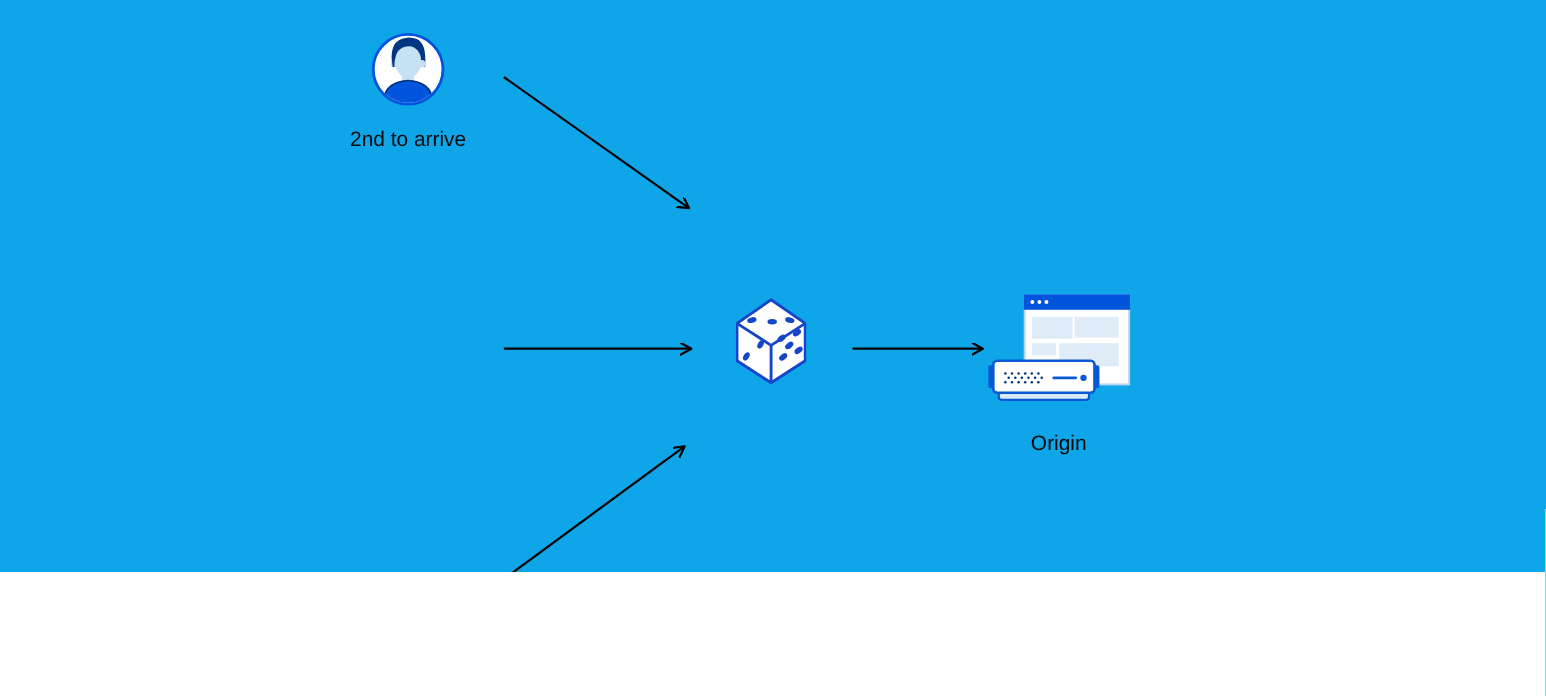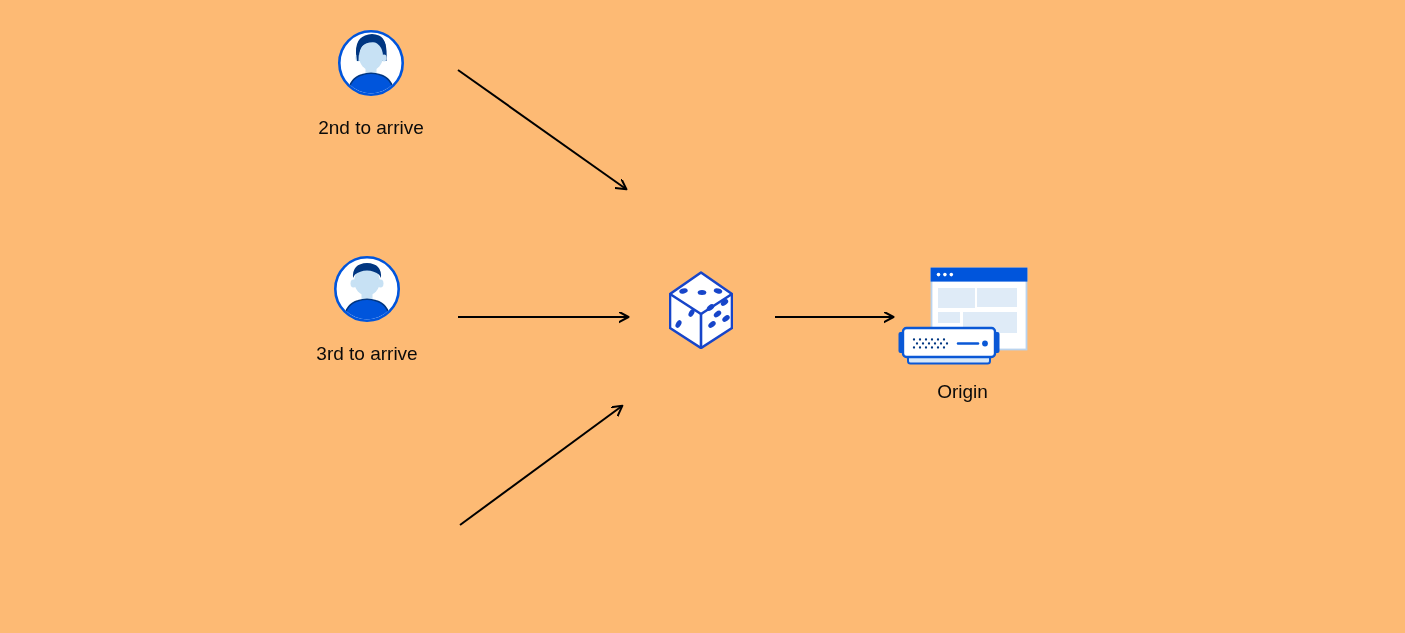--- a/index.html
+++ b/index.html
@@ -1,21 +1,21 @@
 <!DOCTYPE html>
 <html><head>
 <meta charset="utf-8">
 <style>
   * { margin: 0; padding: 0; box-sizing: border-box; }
   html, body { background: #ffffff; }
   .canvas {
     position: relative;
     width: 1405px;
-    height: 633px;
-    background: #fdba74;
+    height: 520px;
+    background: #0ea5e9;
     overflow: hidden;
     font-family: "Liberation Sans", sans-serif;
   }
   .arrows {
     position: absolute;
     left: 0; top: 0;
     width: 1405px; height: 633px;
     pointer-events: none;
   }
   .node {
@@ -66,40 +66,20 @@
           <ellipse cx="34" cy="27" rx="12" ry="14.5" fill="#c7e1f4"></ellipse>
           <path d="M20,32 Q17,13 28,8 Q35,4.5 42,8 Q50,12 48.5,20 Q47,14.5 40,13.5 Q30,12 25,17 Q21.5,21 21.5,32 Z" fill="#003681"></path>
           <rect x="28.5" y="35" width="11" height="11" fill="#c7e1f4"></rect>
           <path d="M11,64 Q13,49 25,45.8 Q29.5,44.3 34,44.3 Q38.5,44.3 43,45.8 Q55,49 57,64 L57,72 L11,72 Z" fill="#0055dc" stroke="#003681" stroke-width="1.6" stroke-linejoin="round"></path>
         </g>
       </svg>
     </span>
     <div class="label">2nd to arrive</div>
   </div>
 
-  <div class="node" style="left:302px; top:255px; width:130px;">
-    <span class="icon">
-      <svg width="68" height="68" viewBox="0 0 68 68">
-        <clipPath id="clipB">
-            <circle cx="34" cy="34" r="30.4"></circle>
-          </clipPath>
-        <circle cx="34" cy="34" r="31.7" fill="#ffffff" stroke="#0055dc" stroke-width="2.6"></circle>
-        <g clip-path="url(#clipB)">
-          <path d="M20,23 Q19,8.5 34,8 Q49,8.5 48,23 Q44,13.5 34,13.5 Q24,13.5 20,23 Z" fill="#003681"></path>
-          <ellipse cx="20.5" cy="28.5" rx="3" ry="3.9" fill="#c7e1f4"></ellipse>
-          <ellipse cx="47.5" cy="28.5" rx="3" ry="3.9" fill="#c7e1f4"></ellipse>
-          <ellipse cx="34" cy="26.5" rx="12.8" ry="14" fill="#c7e1f4"></ellipse>
-          <path d="M21.5,20 Q22,11.5 34,11.2 Q46,11.5 46.5,20 Q41,15.5 34,15.5 Q27,15.5 21.5,20 Z" fill="#003681"></path>
-          <rect x="28.5" y="35" width="11" height="11" fill="#c7e1f4"></rect>
-          <path d="M11,64 Q13,49 25,45.8 Q29.5,44.3 34,44.3 Q38.5,44.3 43,45.8 Q55,49 57,64 L57,72 L11,72 Z" fill="#0055dc" stroke="#003681" stroke-width="1.6" stroke-linejoin="round"></path>
-        </g>
-      </svg>
-    </span>
-    <div class="label">3rd to arrive</div>
-  </div>
 
 
   <div class="node" style="left:669px; top:271px;">
     <span class="icon">
       <svg width="64" height="78" viewBox="0 0 64 78">
         <g stroke="#1745c9" stroke-width="2.6" stroke-linejoin="round" fill="#ffffff">
           <path d="M32,1.5 L63,23 L63,57 L32,77 L1,57 L1,23 Z"></path>
           <path d="M1,23 L32,43 L63,23" fill="none"></path>
           <path d="M32,43 L32,77" fill="none"></path>
         </g>
@@ -112,21 +92,21 @@
           <ellipse cx="41.5" cy="36.5" rx="4.2" ry="2.6" transform="rotate(-38 41.5 36.5)"></ellipse>
           <ellipse cx="55.5" cy="31.5" rx="4.2" ry="2.6" transform="rotate(-38 55.5 31.5)"></ellipse>
           <ellipse cx="48.5" cy="43" rx="4.2" ry="2.6" transform="rotate(-38 48.5 43)"></ellipse>
           <ellipse cx="43" cy="53.5" rx="4.2" ry="2.6" transform="rotate(-38 43 53.5)"></ellipse>
           <ellipse cx="57" cy="47.5" rx="4.2" ry="2.6" transform="rotate(-38 57 47.5)"></ellipse>
         </g>
       </svg>
     </span>
   </div>
 
-  <div class="node origin-node" style="left:895px; top:262px; width:135px;">
+  <div class="node origin-node" style="left:895px; top:262px; width:135px;gap:12px;">
     <span class="icon">
       <svg width="135" height="104" viewBox="0 0 135 104">
 
         <rect x="36.5" y="6.5" width="95" height="81" fill="#ffffff" stroke="#b9d3ee" stroke-width="1.8"></rect>
         <rect x="35.6" y="5.6" width="96.8" height="14" fill="#0055dc"></rect>
         <circle cx="43.5" cy="12.6" r="1.8" fill="#ffffff"></circle>
         <circle cx="49.9" cy="12.6" r="1.8" fill="#ffffff"></circle>
         <circle cx="56.3" cy="12.6" r="1.8" fill="#ffffff"></circle>
         <g fill="#dfebf7">
           <rect x="43" y="26" width="37" height="20"></rect>

